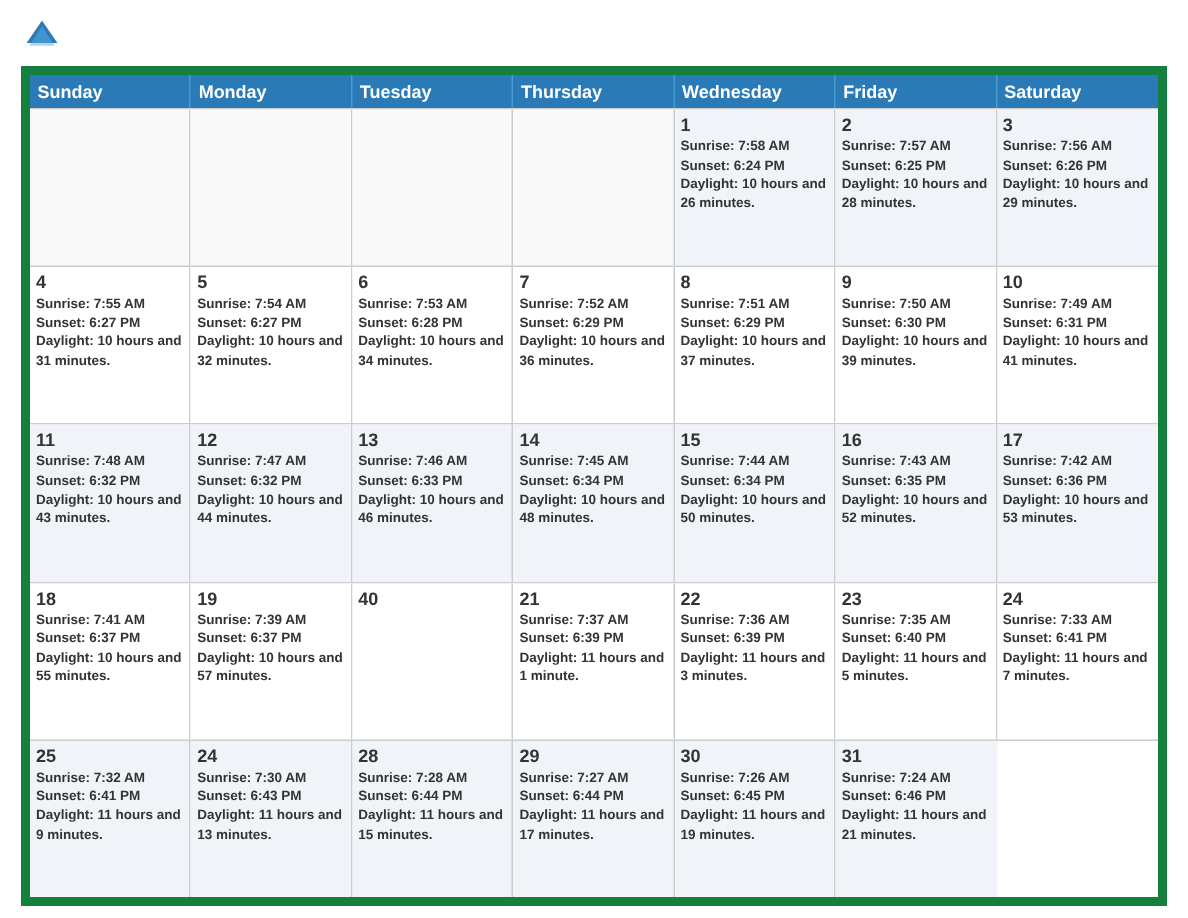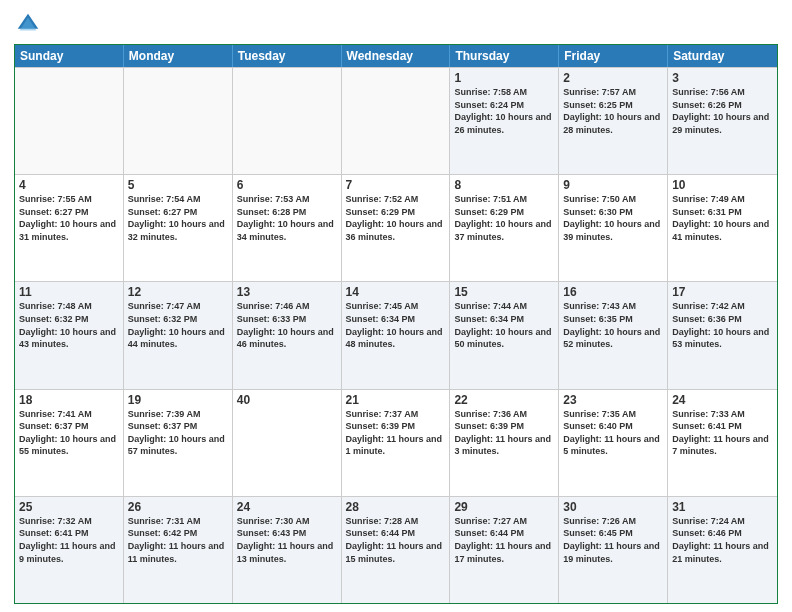--- a/index.html
+++ b/index.html
@@ -57,21 +57,21 @@
       line-height: 1.1;
     }
     .subtitle {
       font-size: 14px;
       color: #555;
     }
     .calendar {
       flex: 1;
       display: flex;
       flex-direction: column;
-      border: 1px solid #15803d;
+      border: 6px solid #15803d;
     }
     .cal-header {
       display: grid;
       grid-template-columns: repeat(7, 1fr);
       background: #2a7ab8;
     }
     .cal-header-cell {
       color: #fff;
       font-size: 12px;
       font-weight: bold;
@@ -135,22 +135,22 @@
       <div class="main-title"></div>
       <div class="subtitle"></div>
     </div>
   </div>
 
   <div class="calendar">
     <div class="cal-header">
     <div class="cal-header-cell">Sunday</div>
         <div class="cal-header-cell">Monday</div>
         <div class="cal-header-cell">Tuesday</div>
+        <div class="cal-header-cell">Thursday</div>
         <div class="cal-header-cell">Wednesday</div>
-        <div class="cal-header-cell">Thursday</div>
         <div class="cal-header-cell">Friday</div>
         <div class="cal-header-cell">Saturday</div>
       </div>
     <div class="cal-body">
     <div class="cal-row">
           <div class="cal-cell empty"></div>
           <div class="cal-cell empty"></div>
           <div class="cal-cell empty"></div>
           <div class="cal-cell empty"></div>
           <div class="cal-cell alt-row">
@@ -254,24 +254,20 @@
             <div class="day-num">24</div>
             <div class="cell-detail">Sunrise: 7:33 AM<br>Sunset: 6:41 PM<br>Daylight: 11 hours and 7 minutes.</div>
           </div>
         </div>
         <div class="cal-row">
           <div class="cal-cell alt-row">
             <div class="day-num">25</div>
             <div class="cell-detail">Sunrise: 7:32 AM<br>Sunset: 6:41 PM<br>Daylight: 11 hours and 9 minutes.</div>
           </div>
           <div class="cal-cell alt-row">
-            <div class="day-num">26</div>
-            <div class="cell-detail">Sunrise: 7:31 AM<br>Sunset: 6:42 PM<br>Daylight: 11 hours and 11 minutes.</div>
-          </div>
-          <div class="cal-cell alt-row">
             <div class="day-num">24</div>
             <div class="cell-detail">Sunrise: 7:30 AM<br>Sunset: 6:43 PM<br>Daylight: 11 hours and 13 minutes.</div>
           </div>
           <div class="cal-cell alt-row">
             <div class="day-num">28</div>
             <div class="cell-detail">Sunrise: 7:28 AM<br>Sunset: 6:44 PM<br>Daylight: 11 hours and 15 minutes.</div>
           </div>
           <div class="cal-cell alt-row">
             <div class="day-num">29</div>
             <div class="cell-detail">Sunrise: 7:27 AM<br>Sunset: 6:44 PM<br>Daylight: 11 hours and 17 minutes.</div>

